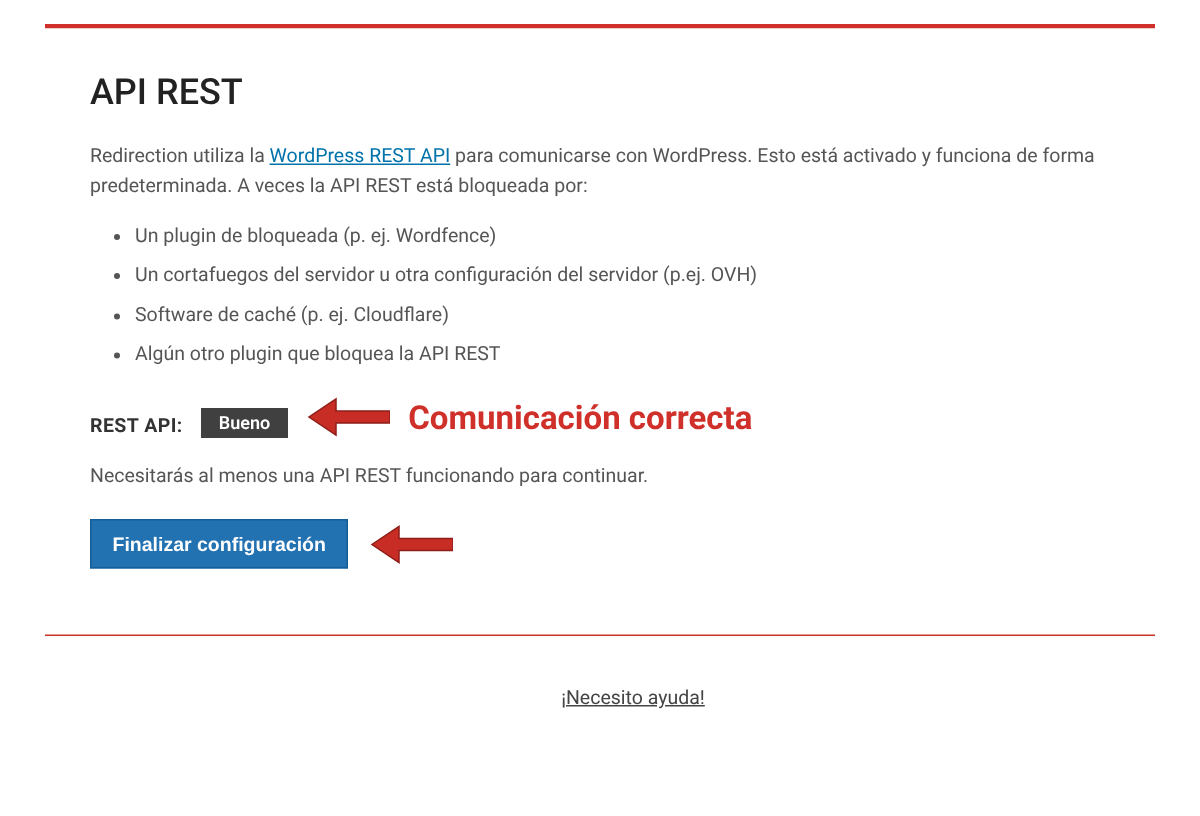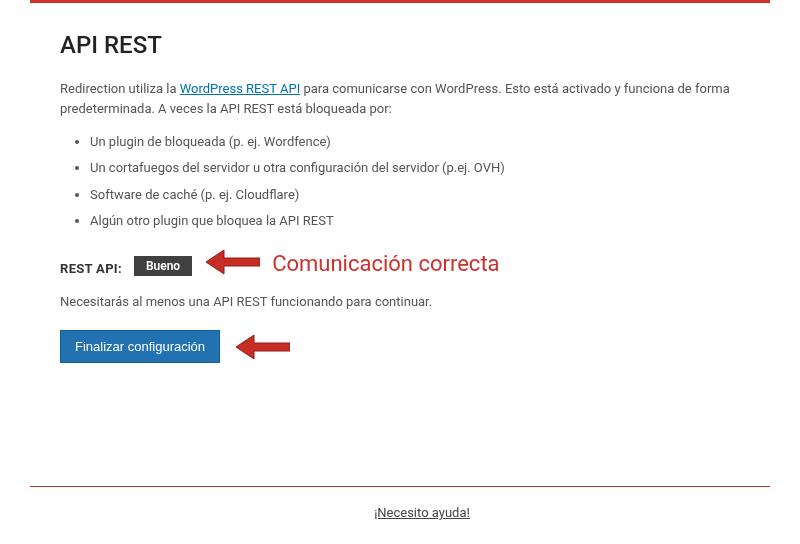--- a/index.html
+++ b/index.html
@@ -8,23 +8,23 @@
       background: #fff;
       width: 800px;
       height: 544px;
       position: relative;
       color: #444;
       font-size: 13px;
     }
     .outer {
       border-top: 3px solid #d0302a;
       border-bottom: 1px solid #d0302a;
-      margin: 0 30px;
+      margin: 16px 30px;
       padding: 0;
-      height: 487px;
+      height: 408px;
     }
     .panel {
       background: #fff;
       padding: 28px 30px 24px 30px;
     }
     h1 {
       font-size: 24px;
       font-weight: 500;
       color: #222;
       margin-bottom: 20px;
@@ -60,32 +60,32 @@
       padding: 3px 12px;
       font-size: 12px;
     }
     .red-arrow {
       width: 56px;
       height: 28px;
       flex-shrink: 0;
     }
     .annot {
       font-size: 22px;
-      font-weight: 400;
+      font-weight: 700;
       color: #d0302a;
       text-shadow:
         0 1px 0 #fff, 0 -1px 0 #fff, 1px 0 0 #fff, -1px 0 0 #fff;
     }
     .btn-primary {
       background: #2271b1;
       color: #fff;
       border: 1px solid #135e96;
       padding: 8px 14px;
       font-size: 13px;
-      font-weight: 400;
+      font-weight: 700;
       cursor: pointer;
     }
     .btn-row {
       display: flex;
       align-items: center;
       gap: 14px;
       margin-top: 18px;
     }
     .help-link {
       text-align: center;

